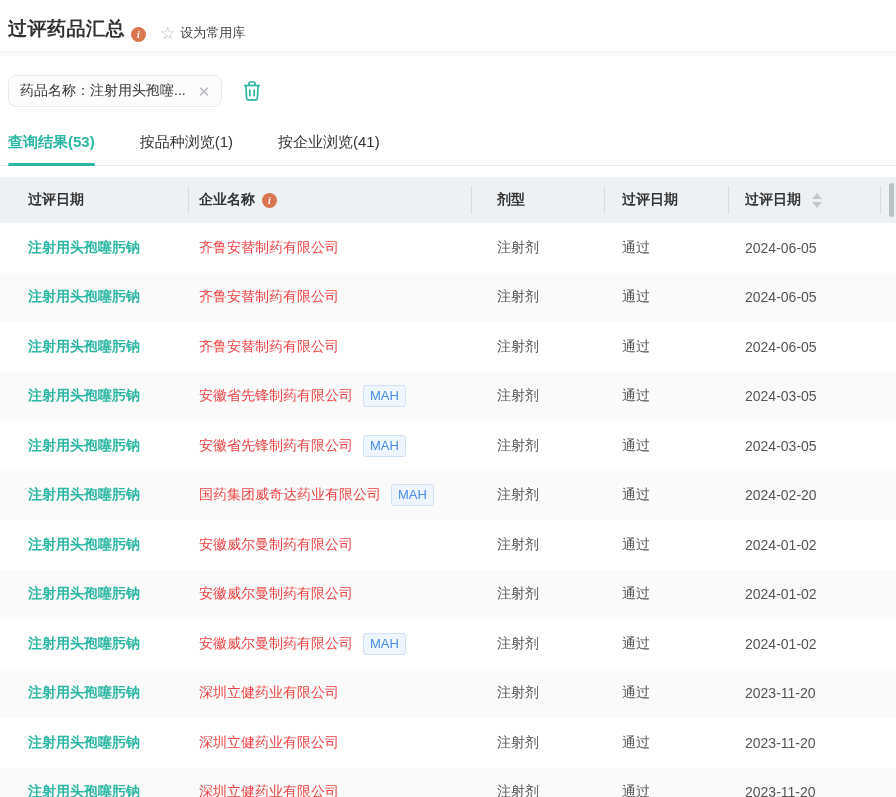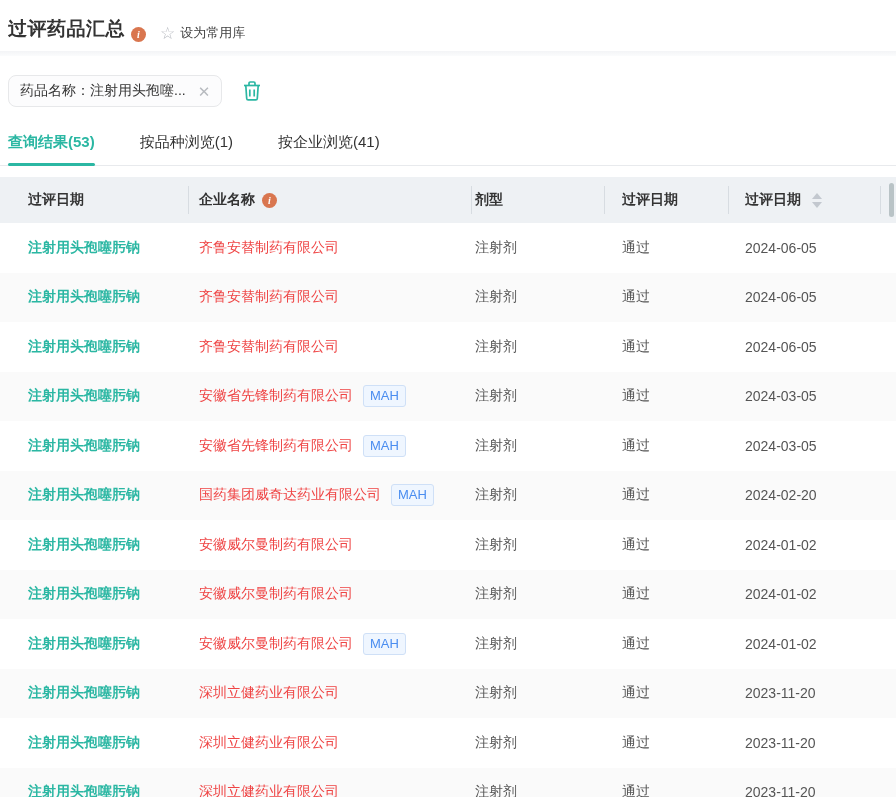--- a/index.html
+++ b/index.html
@@ -35,21 +35,21 @@
 
   
   .table { margin-top: 11px; }
   .thead { display: flex; align-items: center; height: 46px; background: #eef1f4; position: relative; }
   .th { font-size: 14px; font-weight: bold; color: #333; position: relative; height: 100%;
     display: flex; align-items: center; }
   .th + .th::before { content: ""; position: absolute; left: 0; top: 9px; bottom: 9px;
     width: 1px; background: #d7dce1; }
   .c1 { width: 188px; padding-left: 28px; }
   .c2 { width: 283px; padding-left: 11px; }
-  .c3 { width: 133px; padding-left: 4px; }
+  .c3 { width: 133px; padding-left: 26px; }
   .c4 { width: 124px; padding-left: 18px; }
   .c5 { width: 152px; padding-left: 17px; }
   .c6 { width: 16px; }
   .th .info-icon { margin-left: 7px; }
   .sort-carets { display: inline-flex; flex-direction: column; gap: 3px; margin-left: 11px; cursor: pointer; }
   .caret-up { width: 0; height: 0; border-left: 5px solid transparent; border-right: 5px solid transparent;
     border-bottom: 6px solid #c3c8cf; }
   .caret-down { width: 0; height: 0; border-left: 5px solid transparent; border-right: 5px solid transparent;
     border-top: 6px solid #c3c8cf; }
   .scroll-thumb { position: absolute; right: 2px; top: 6px; width: 5px; height: 34px;

